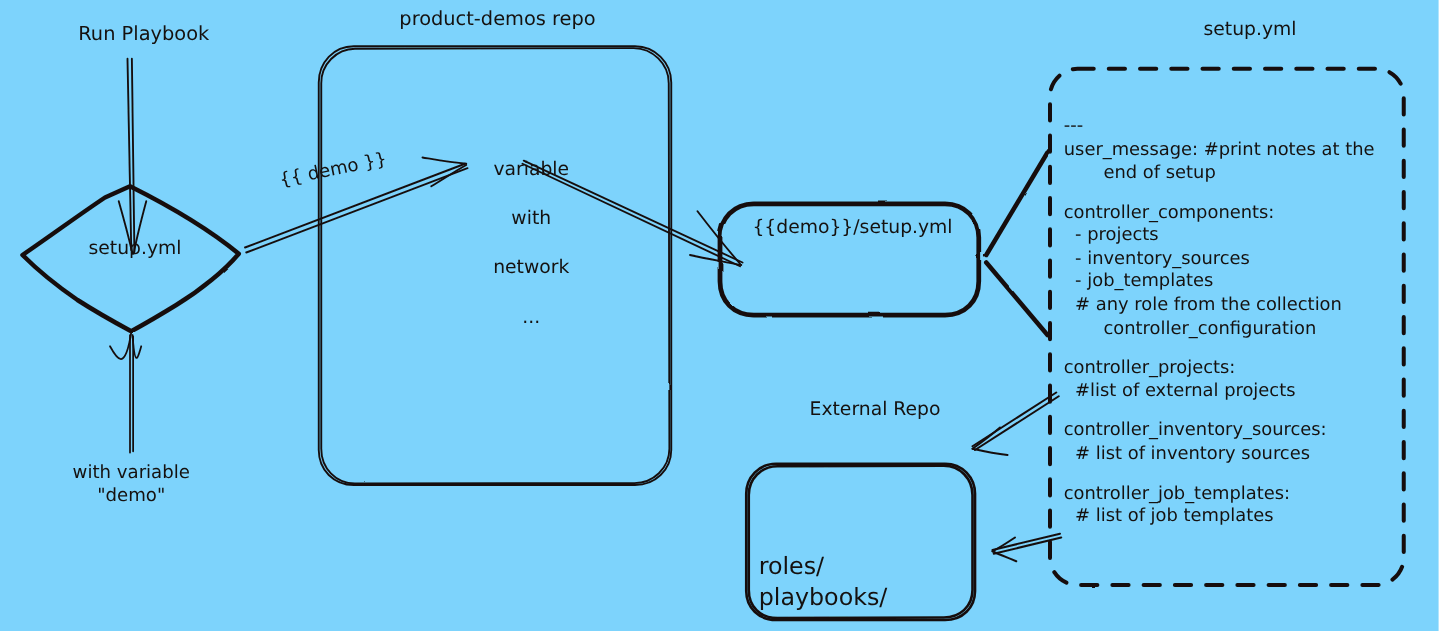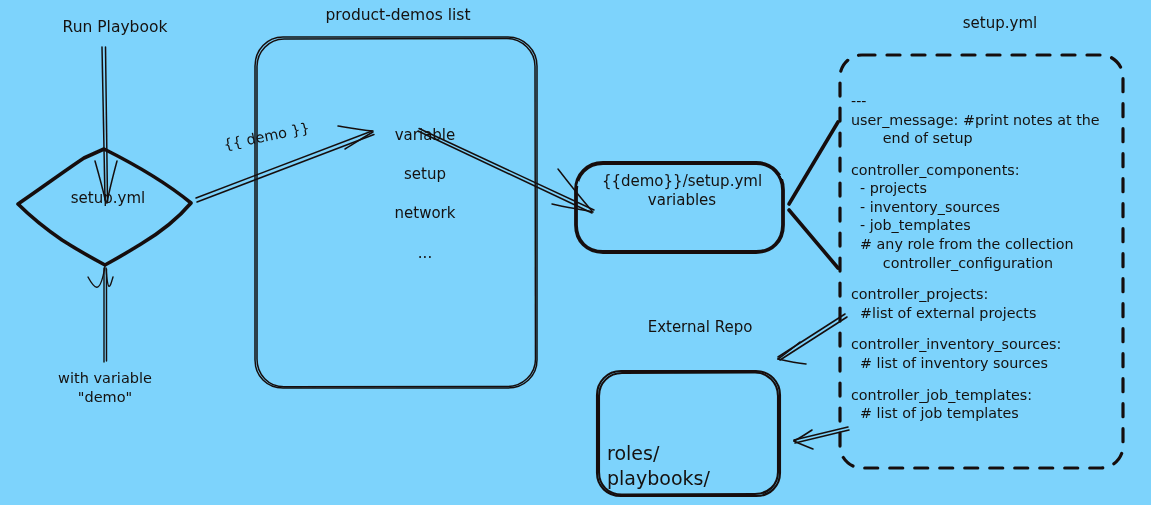--- a/index.html
+++ b/index.html
@@ -166,31 +166,31 @@
                  L1123,446 C1123,458 1113,468 1101,468
                  L862,468 C850,468 840,458 840,446
                  L840,77 C840,65 850,55 862,55 Z"></path>
       </g>
 
     </g>
   </svg>
 
   <div class="lbl center t-run">Run Playbook</div>
 
-  <div class="lbl center t-repo">product-demos list</div>
+  <div class="lbl center t-repo">product-demos repo</div>
 
   <div class="lbl center t-setupdia">setup.yml</div>
 
   <div class="lbl center t-withvar" id="withvar"><div>with variable</div><div>"demo"</div></div>
 
   <div class="lbl t-demolbl">{{ demo }}</div>
 
-  <div class="lbl center t-items" id="repoitems"><div>variable</div><div>setup</div><div>network</div><div>...</div></div>
+  <div class="lbl center t-items" id="repoitems"><div>variable</div><div>with</div><div>network</div><div>...</div></div>
 
-  <div class="lbl center t-vars" id="varsbox"><div>{{demo}}/setup.yml</div><div>variables</div></div>
+  <div class="lbl center t-vars" id="varsbox"><div>{{demo}}/setup.yml</div></div>
 
   <div class="lbl center t-ymltitle">setup.yml</div>
 
   <div class="lbl center t-ext" id="exttitle"><div>External Repo</div></div>
 
   <div class="lbl t-extbody" id="extbody"><div>roles/</div><div>playbooks/</div><div>....</div></div>
 
   <div class="yml" id="ymlbody"><div class="blk"><div class="ln">---</div><div class="ln">user_message: #print notes at the</div><div class="ln">       end of setup</div></div><div class="blk"><div class="ln">controller_components:</div><div class="ln">  - projects</div><div class="ln">  - inventory_sources</div><div class="ln">  - job_templates</div><div class="ln">  # any role from the collection</div><div class="ln">       controller_configuration</div></div><div class="blk"><div class="ln">controller_projects:</div><div class="ln">  #list of external projects</div></div><div class="blk"><div class="ln">controller_inventory_sources:</div><div class="ln">  # list of inventory sources</div></div><div class="blk"><div class="ln">controller_job_templates:</div><div class="ln">  # list of job templates</div></div></div>
 
 </div>

